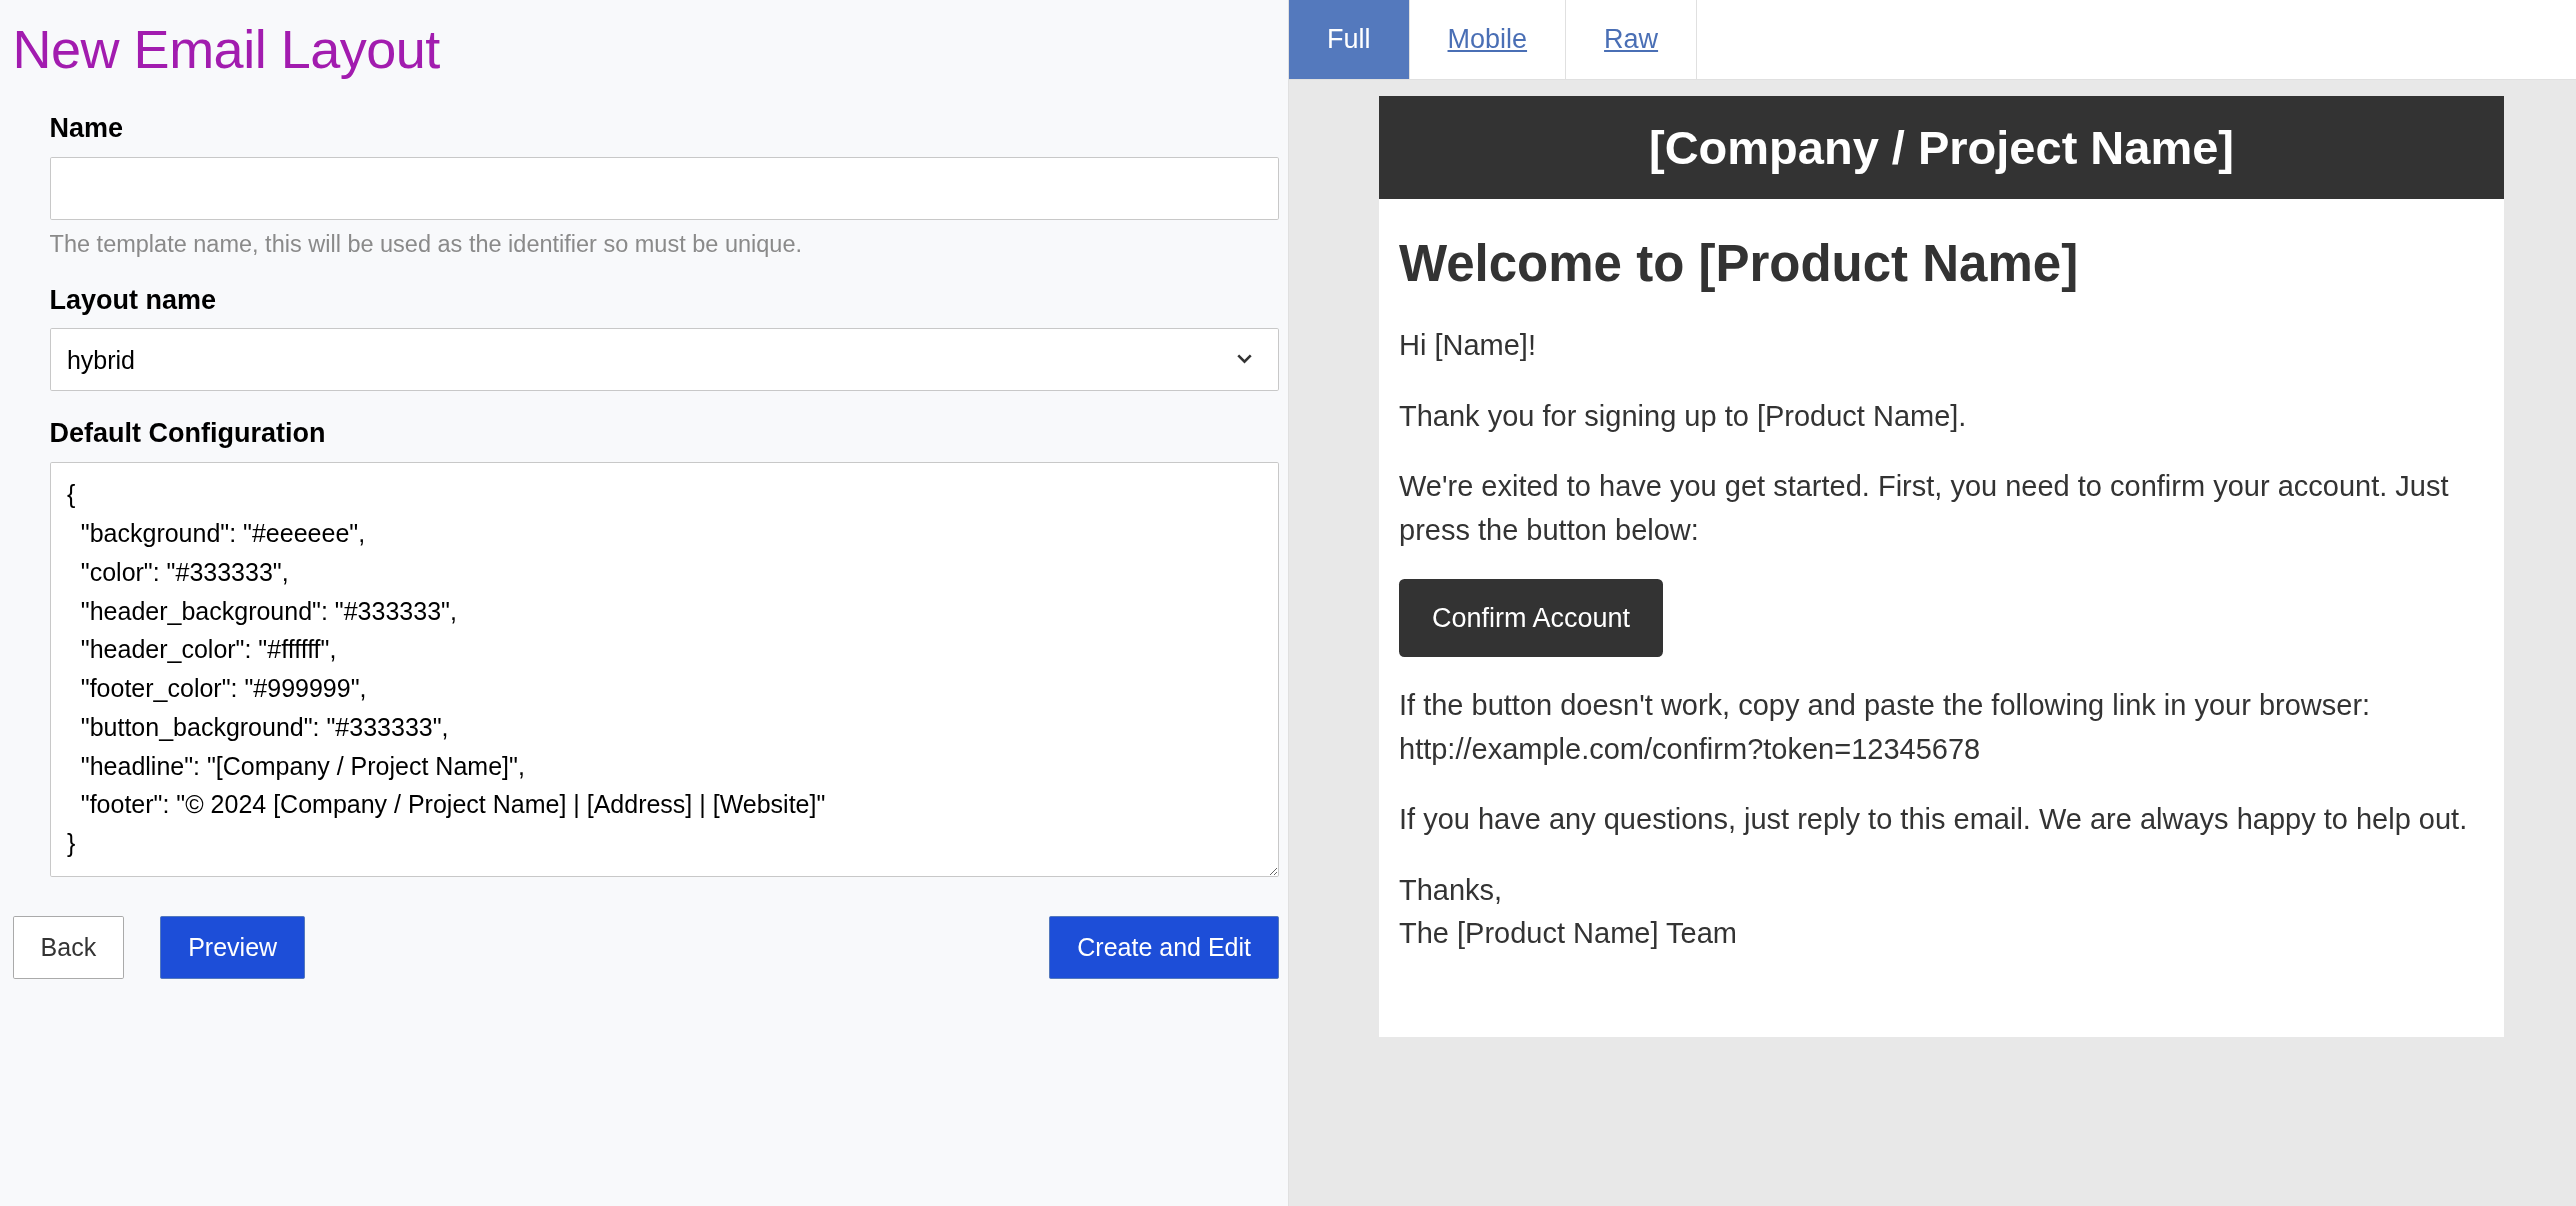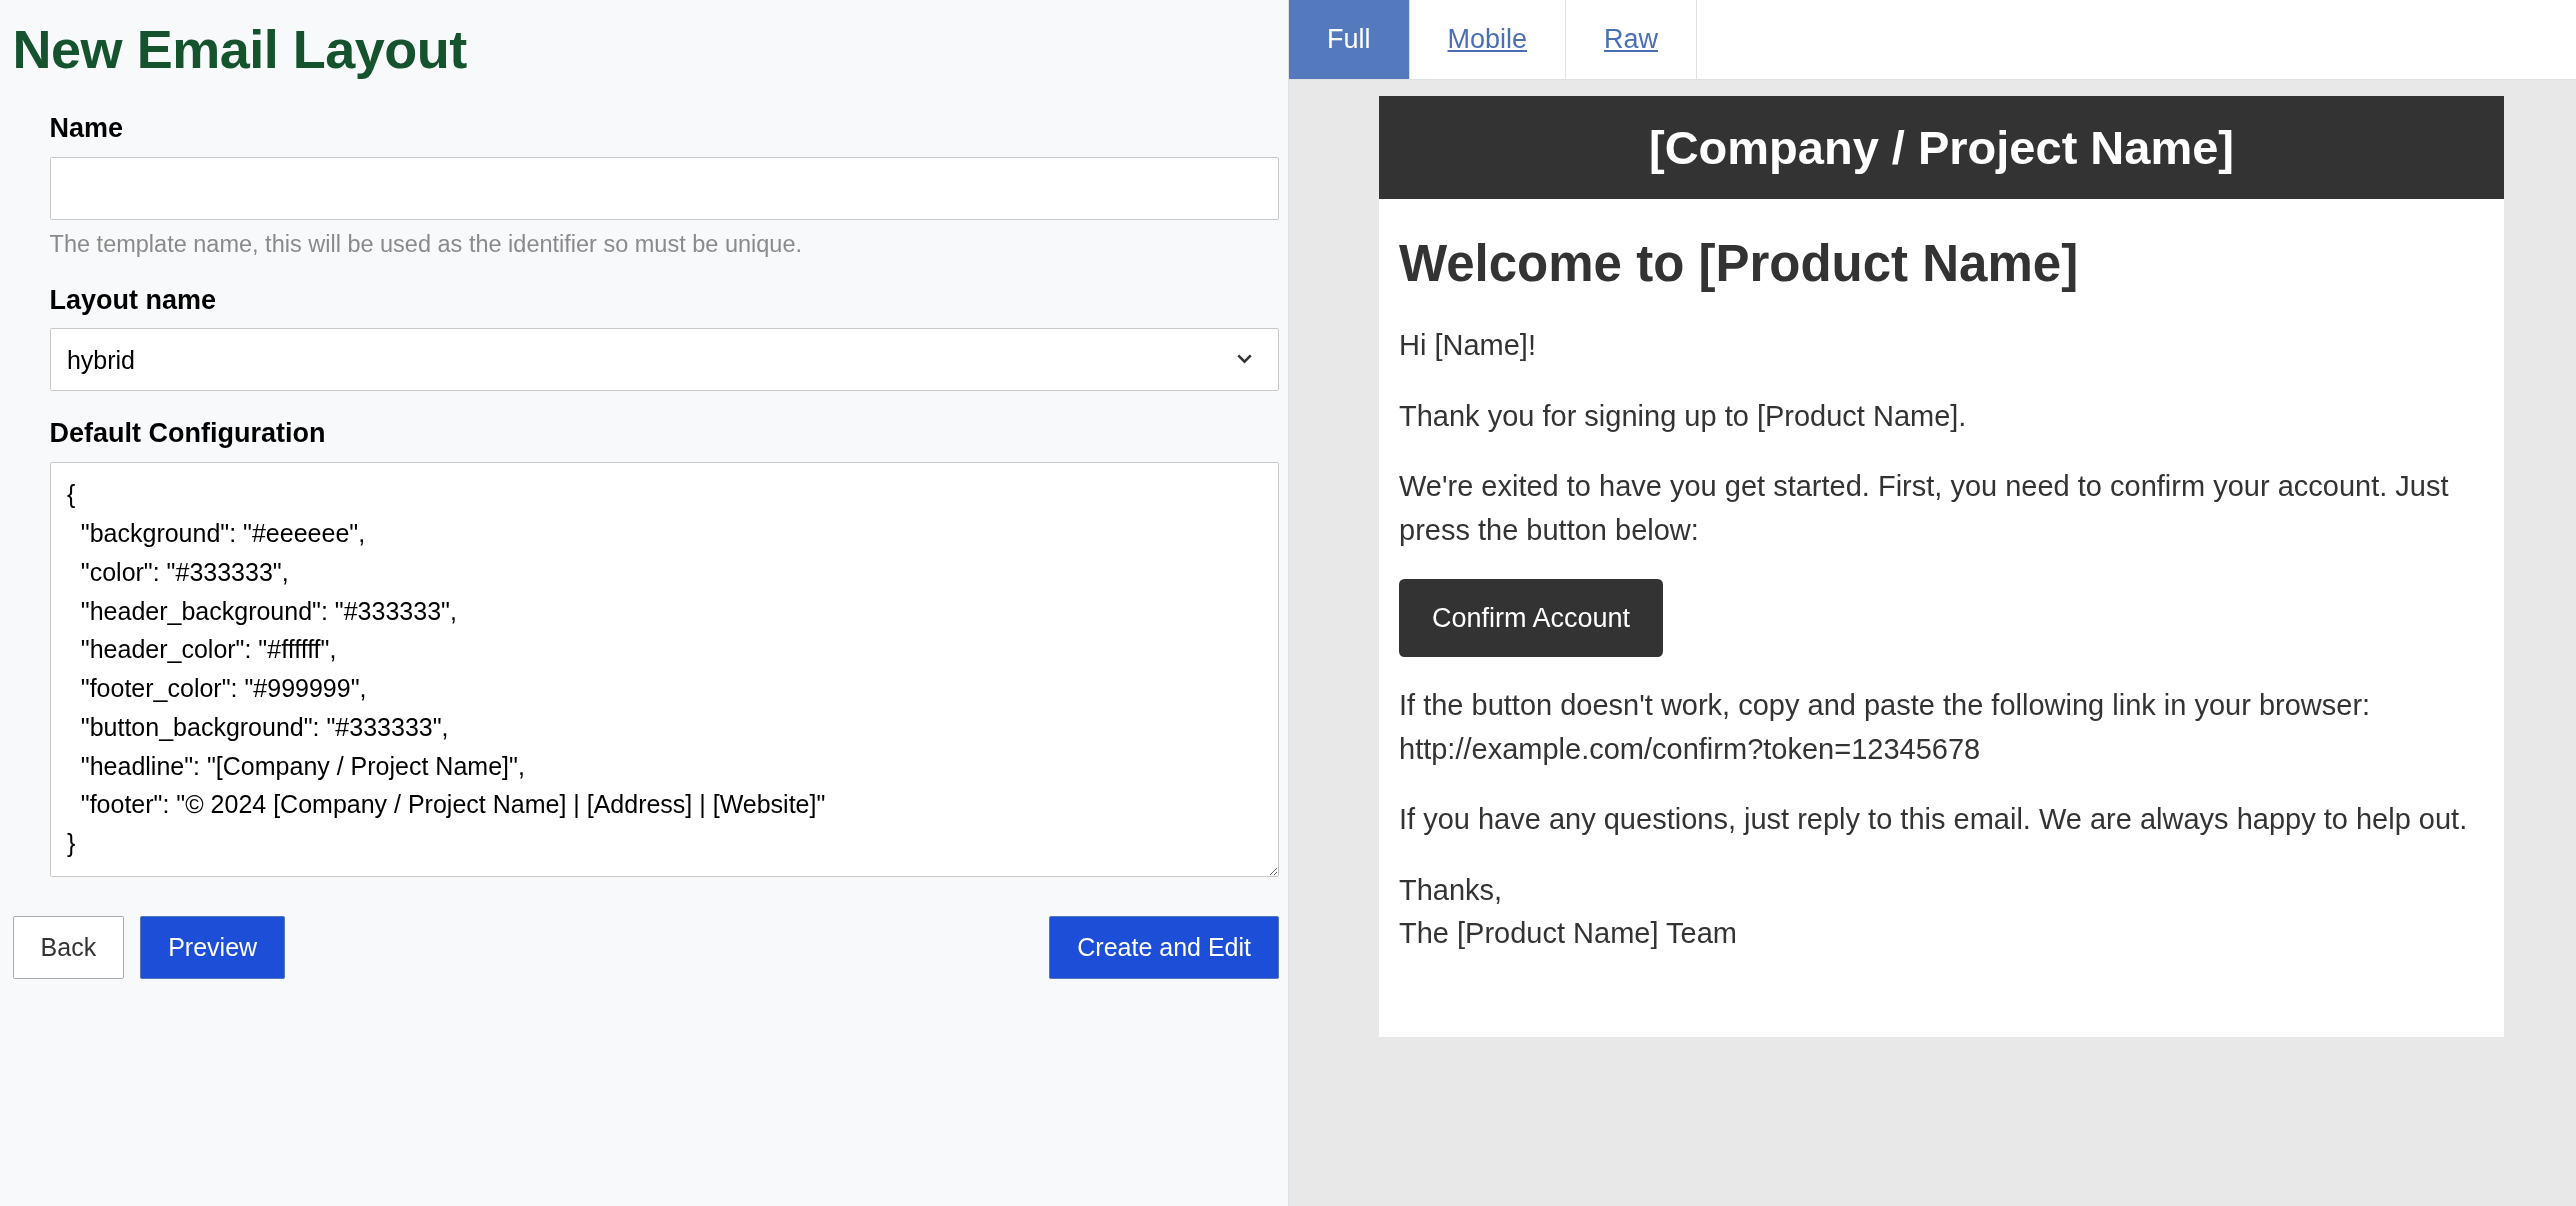--- a/index.html
+++ b/index.html
@@ -21,22 +21,22 @@
     }
     .right-panel {
       width: 50%;
       border-left: 0.9px solid #e0e0e0;
       background: #fff;
       display: flex;
       flex-direction: column;
     }
     .page-title {
       font-size: 54px;
-      font-weight: 700;
-      color: #14532d;
+      font-weight: 400;
+      color: #a21caf;
       margin-bottom: 33px;
       letter-spacing: -0.5px;
     }
     .form-group {
       margin-bottom: 27px;
       padding-left: 37px;
     }
     .form-label {
       display: block;
       font-size: 27px;
@@ -96,21 +96,21 @@
       background: #fff;
       font-size: 25px;
       padding: 12.6px 16.3px;
       border-radius: 1.8px;
       font-family: inherit;
       line-height: 1.55;
       resize: both;
     }
     .button-row {
       display: flex;
-      gap: 16px;
+      gap: 36px;
       align-items: center;
       margin-top: 36px;
     }
     .btn {
       height: 63px;
       padding: 0 27px;
       font-size: 25px;
       border-radius: 1.8px;
       cursor: pointer;
       border: 0.9px solid transparent;

